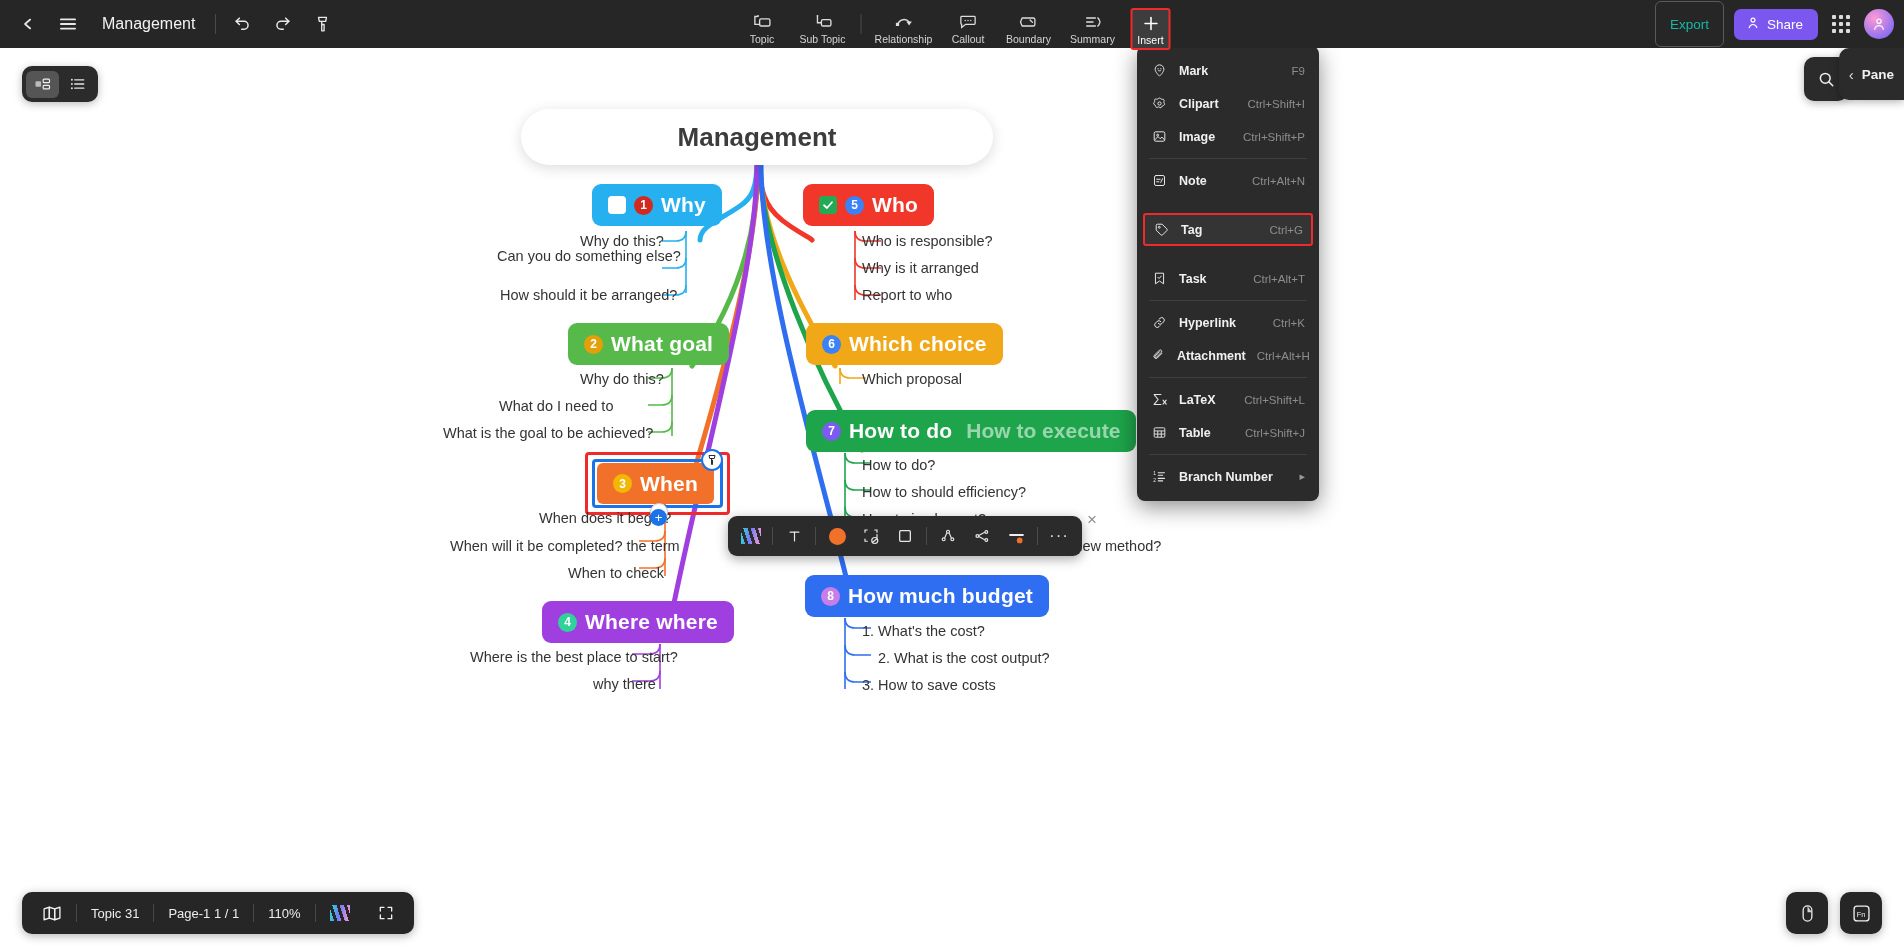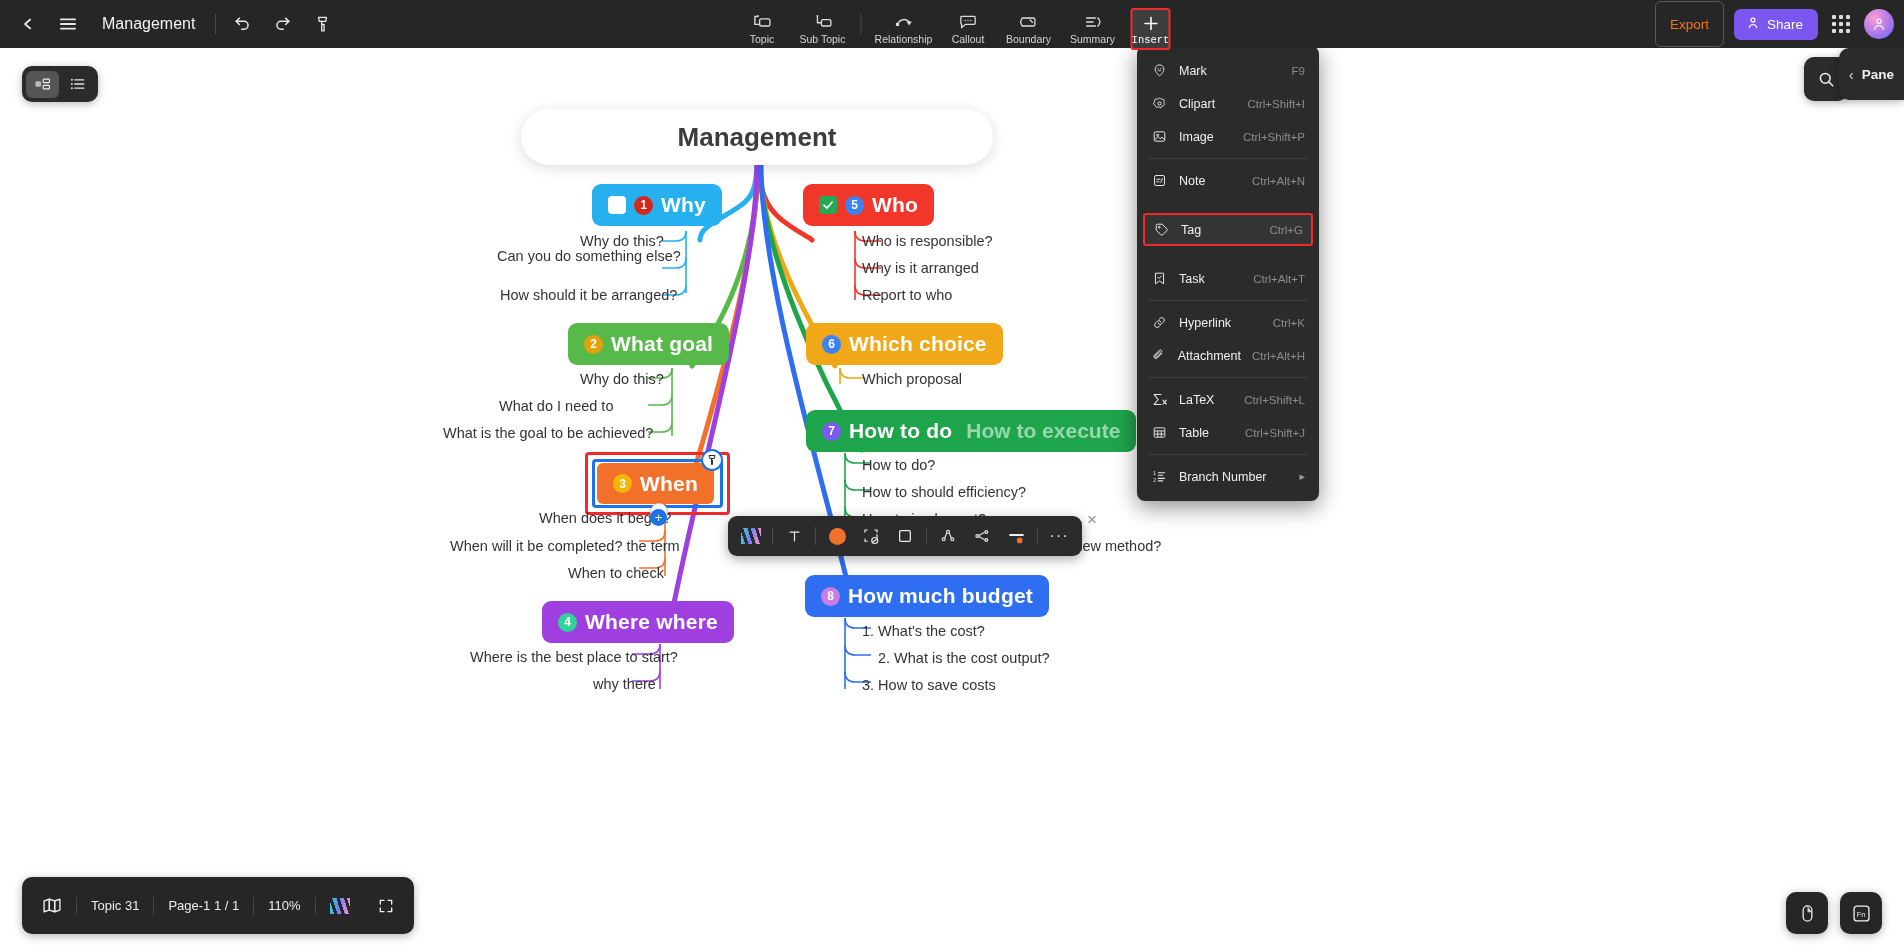--- a/index.html
+++ b/index.html
@@ -42,21 +42,21 @@
     background: #3d3d3d; border: 2px solid #f02a2a; border-radius: 3px;
     width: 40px; height: 42px;
   }
 
   .tb-right {
     position: absolute; right: 10px; top: 0; height: 48px;
     display: flex; align-items: center; gap: 10px;
   }
   .btn-export {
     height: 46px; padding: 16px 14px; border: 1px solid #5a5a5a; border-radius: 6px;
-    color: #f97316; font-size: 13.5px; display: flex; align-items: center;
+    color: #14b8a6; font-size: 13.5px; display: flex; align-items: center;
     cursor: pointer; background: transparent;
   }
   .btn-share {
     height: 31px; padding: 0 15px 0 12px; border-radius: 7px;
     background: #7b57f0; color: #fff; font-size: 13.5px;
     display: flex; align-items: center; gap: 7px; cursor: pointer; border: none;
   }
   .grid-dots {
     width: 26px; height: 26px; display: grid;
     grid-template-columns: repeat(3, 4px); grid-template-rows: repeat(3, 4px);
@@ -187,33 +187,33 @@
   
   .menu {
     position: absolute; left: 1137px; top: 46px; width: 182px;
     background: #2b2b2b; border-radius: 8px; padding: 8px 0;
     z-index: 55; box-shadow: 0 6px 22px rgba(0,0,0,.45);
   }
   .mi {
     height: 33px; display: flex; align-items: center; gap: 11px;
     padding: 0 14px; cursor: pointer; position: relative;
   }
-  .mi .mlabel { font-size: 12.5px; color: #f0f0f0; font-weight: normal; flex: 1; }
+  .mi .mlabel { font-size: 12.5px; color: #f0f0f0; font-weight: bold; flex: 1; }
   .mi .mkey { font-size: 11.5px; color: #8d8d8d; }
   .mi .micon { width: 17px; height: 17px; display: flex; align-items: center; justify-content: center; color: #e6e6e6; }
   .mi.highlight {
     border: 2px solid #f02a2a; border-radius: 3px; margin: 16px 6px;
     padding: 0 8px; background: #343434;
   }
   .mdiv { height: 1px; background: #404040; margin: 5px 12px; }
   .caret-r { color: #9a9a9a; font-size: 11px; }
 
   
   .statusbar {
-    position: absolute; left: 22px; bottom: 16px; height: 57px;
+    position: absolute; left: 22px; bottom: 16px; height: 42px;
     background: #262626; border-radius: 10px; display: flex;
     align-items: center; padding: 0 6px; z-index: 45;
     box-shadow: 0 2px 10px rgba(0,0,0,.3);
   }
   .sb-item {
     padding: 0 14px; color: #ededed; font-size: 13px; cursor: pointer;
     display: flex; align-items: center; justify-content: center; height: 28px;
   }
   .sb-sep { width: 1px; height: 18px; background: #474747; }
 
@@ -329,21 +329,21 @@
         <span class="ticon">
           <svg width="19" height="16" viewBox="0 0 24 20" fill="none" stroke="#ddd" stroke-width="1.7" stroke-linecap="round">
               <line x1="4" y1="5" x2="15" y2="5"></line>
               <line x1="4" y1="10" x2="12" y2="10"></line>
               <line x1="4" y1="15" x2="15" y2="15"></line>
               <path d="M18 5c2 0 2 5 3.5 5C20 10 20 15 18 15"></path>
             </svg>
         </span>
         <span class="tlabel">Summary</span>
       </div>
-      <div class="tool active-insert" style="margin-left:6px;font-family:Liberation Mono, monospace;">
+      <div class="tool active-insert" style="margin-left:6px;">
         <span class="ticon">
           <svg width="19" height="19" viewBox="0 0 24 24" stroke="#fff" stroke-width="2" stroke-linecap="round">
               <line x1="12" y1="4.5" x2="12" y2="19.5"></line>
               <line x1="4.5" y1="12" x2="19.5" y2="12"></line>
             </svg>
         </span>
         <span class="tlabel" style="color:#fff;">Insert</span>
       </div>
     </div>
 

